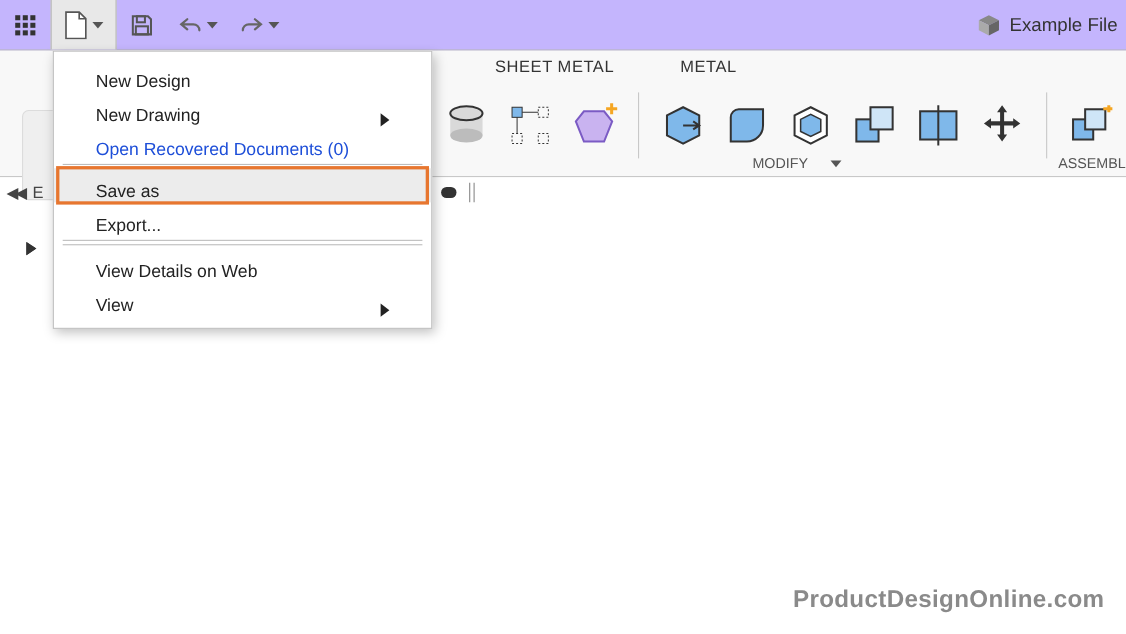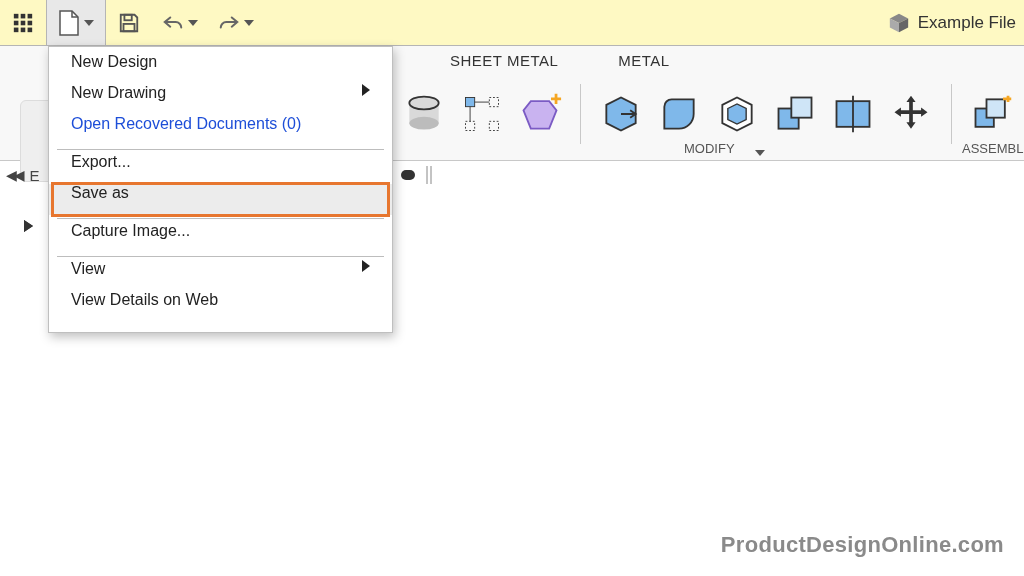--- a/index.html
+++ b/index.html
@@ -1,51 +1,51 @@
 <!DOCTYPE html>
 <html><head>
 <meta charset="utf-8">
 <style>
   * { box-sizing: border-box; margin: 0; padding: 0; font-family: -apple-system, "Helvetica Neue", Arial, sans-serif; }
   html, body { width: 1024px; height: 576px; overflow: hidden; background: #fff; }
 
   
-  .qa-bar { height: 46px; background: #fef9c3; display: flex; align-items: stretch; border-bottom: 1px solid #b5b5b5; }
+  .qa-bar { height: 46px; background: #c4b5fd; display: flex; align-items: stretch; border-bottom: 1px solid #b5b5b5; }
   .qa-btn { width: 46px; display:flex; align-items:center; justify-content:center; color:#555; }
   .file-btn { width:60px; background:#e8e8e8; display:flex; align-items:center; justify-content:center; gap:4px; border-left:1px solid #b5b5b5; border-right:1px solid #b5b5b5; }
   .tri-down { width:0;height:0;border-left:5px solid transparent;border-right:5px solid transparent;border-top:6px solid #555; }
   .qa-right { margin-left:auto; display:flex; align-items:center; gap:8px; padding-right:8px; font-size:17px; color:#333; }
 
   
   .ribbon { position:relative; height:115px; background:#f8f8f8; border-bottom:1px solid #c8c8c8; }
   .ribbon-tabs { position:absolute; top:6px; left:0; right:0; height:28px; display:flex; gap:60px; padding-left:450px; font-size:15px; font-weight:400; color:#333; letter-spacing:0.5px; }
   .ribbon-icons { position:absolute; top:38px; left:400px; right:0; height:60px; display:flex; align-items:center; gap:10px; }
   .ribbon-group-sep { width:1px; height:60px; background:#c8c8c8; margin:0 6px; }
-  .ribbon-label { position:absolute; bottom:4px; font-size:13px; color:#555; display:flex; align-items:flex-end; gap:20px;}
+  .ribbon-label { position:absolute; bottom:4px; font-size:13px; color:#555; display:flex; align-items:center; gap:20px;}
   .rl-modify { left:684px; }
   .rl-assemble { left:962px; }
   .icon-slot { width:48px; height:48px; display:flex; align-items:center; justify-content:center; }
   .big-icon { width:44px; height:44px; }
 
   
   .ghost-box { position:absolute; left:20px; top:54px; width:370px; height:82px; background:#efefef; border:1px solid #dcdcdc; border-radius:6px; }
 
   
   .strip2 { position:absolute; top:161px; left:0; right:0; height:28px; display:flex; align-items:center; padding-left:6px; gap:8px; color:#444; font-size:15px; }
   .strip2 .dbl-arrow { font-size:14px; letter-spacing:-3px; }
   .strip2-right { position:absolute; left:400px; display:flex; gap:10px; align-items:center; }
 
   
   .tri-bullet { position:absolute; top:220px; left:24px; width:0;height:0;border-top:6px solid transparent;border-bottom:6px solid transparent;border-left:9px solid #333; }
   
   .tri-bullet::after{content:"";position:absolute;left:-9px;top:-6px;width:0;height:0;border-top:6px solid transparent;border-bottom:6px solid transparent;border-left:9px solid #333;}
 
   
   .menu { position:absolute; top:46px; left:48px; width:345px; background:#fff; border:1px solid #bfbfbf; box-shadow:2px 4px 10px rgba(0,0,0,.25); padding:6px 0 10px; z-index:50; }
-  .menu-item { height:31px; display:flex; align-items:flex-start; padding:0 22px; font-size:16px; color:#222; position:relative; cursor:default; }
+  .menu-item { height:31px; display:flex; align-items:flex-end; padding:0 38px; font-size:16px; color:#222; position:relative; cursor:default; }
   .menu-item.disabled { color:#1d4ed8; }
   .menu-item .shortcut { margin-left:auto; font-size:15px; color:#444; }
   .menu-item .sub-arrow { margin-left:auto; width:0;height:0;border-top:6px solid transparent;border-bottom:6px solid transparent;border-left:8px solid #222; }
   .menu-sep { height:1px; background:#bdbdbd; margin:3px 8px; }
   .menu-item.highlight { background:#ececec; }
   .highlight-ring { position:absolute; inset:-2px 2px -2px 2px; border:3px solid #e7762f; pointer-events:none; }
 
   
   .watermark { position:absolute; right:20px; bottom:18px; font-size:22px; font-weight:700; color:#8a8a8a; letter-spacing:.3px;margin-left:48px; }
 
@@ -221,34 +221,31 @@
       <span>New Design</span>
     </div>
   <div class="menu-item">
       <span>New Drawing</span>
       <span class="sub-arrow"></span>
     </div>
   <div class="menu-item disabled">
       <span>Open Recovered Documents (0)</span>
     </div>
   <div class="menu-sep"></div>
-  <div class="menu-item">
-      <span>Export...</span>
-    </div>
   <div class="menu-item highlight">
     <span>Save as</span>
     <div class="highlight-ring"></div>
   </div>
+  <div class="menu-item">
+      <span>Export...</span>
+    </div>
   <div class="menu-sep"></div>
-  <div class="menu-item">
-      <span>Capture Image...</span>
-    </div>
   <div class="menu-sep"></div>
+  <div class="menu-item">
+      <span>View Details on Web</span>
+    </div>
   <div class="menu-item">
       <span>View</span>
       <span class="sub-arrow"></span>
     </div>
-  <div class="menu-item">
-      <span>View Details on Web</span>
-    </div>
 </div>
 
 <div class="watermark">ProductDesignOnline.com</div>
 
 </body></html>

